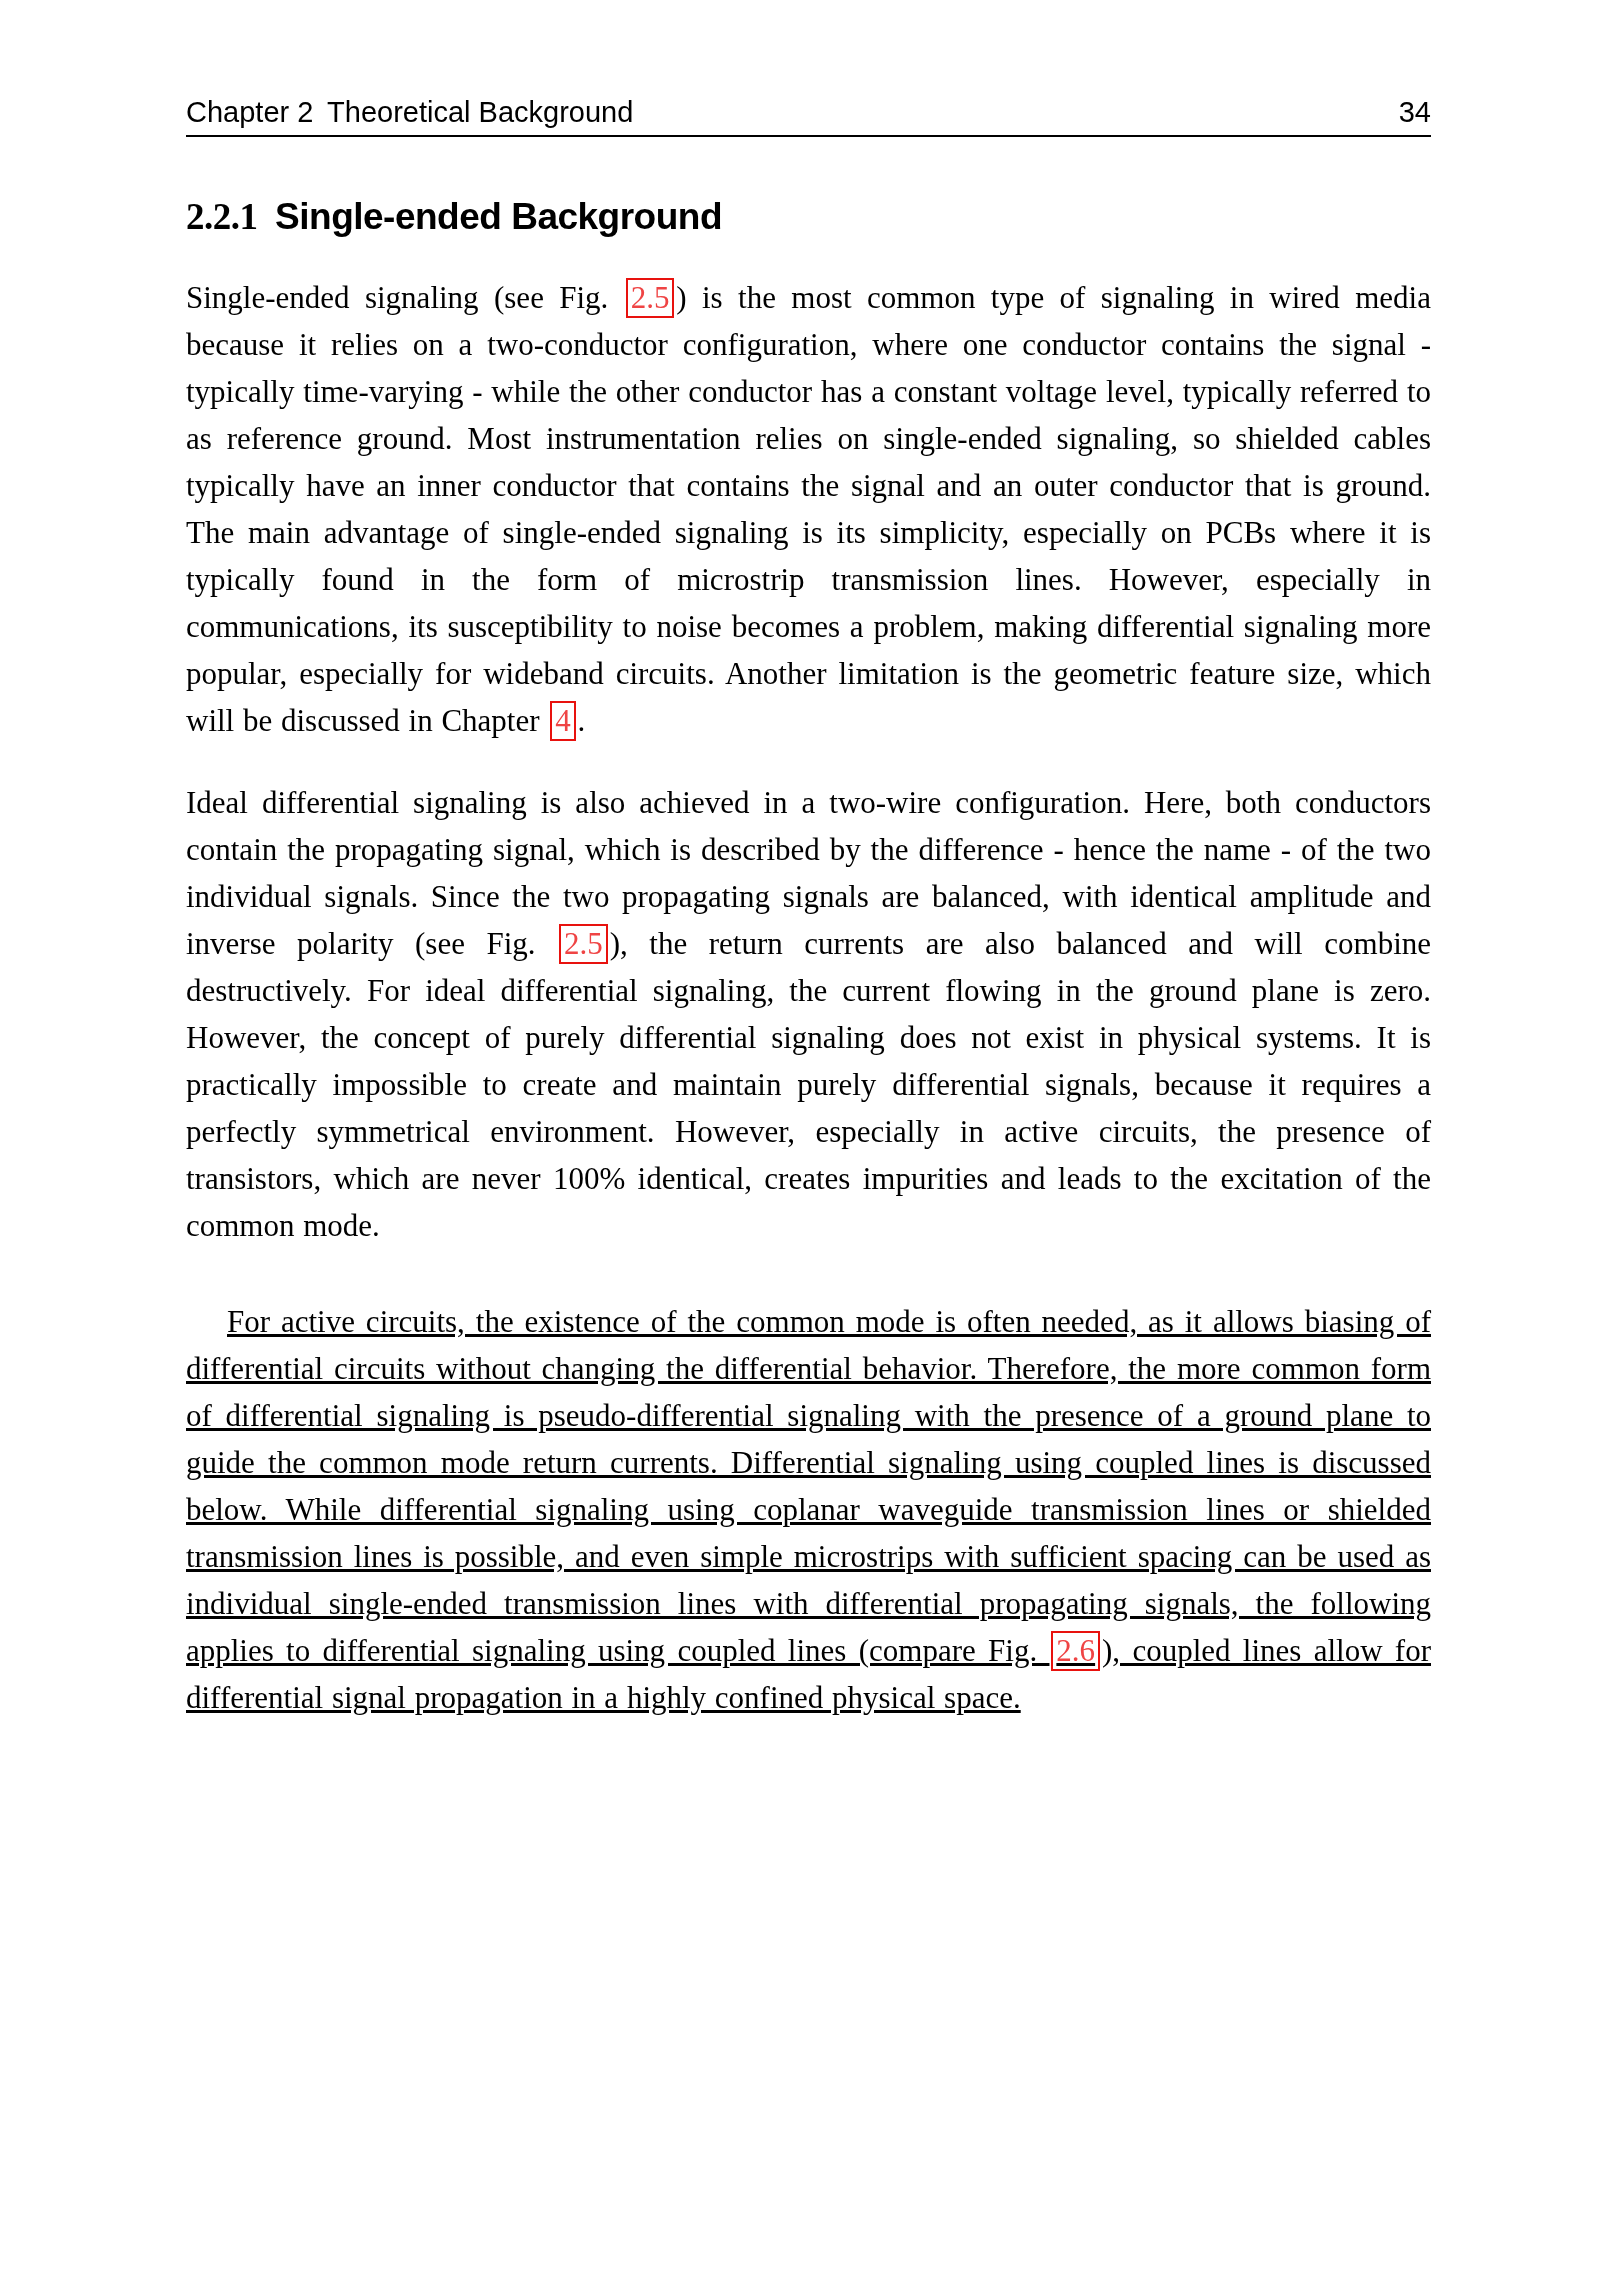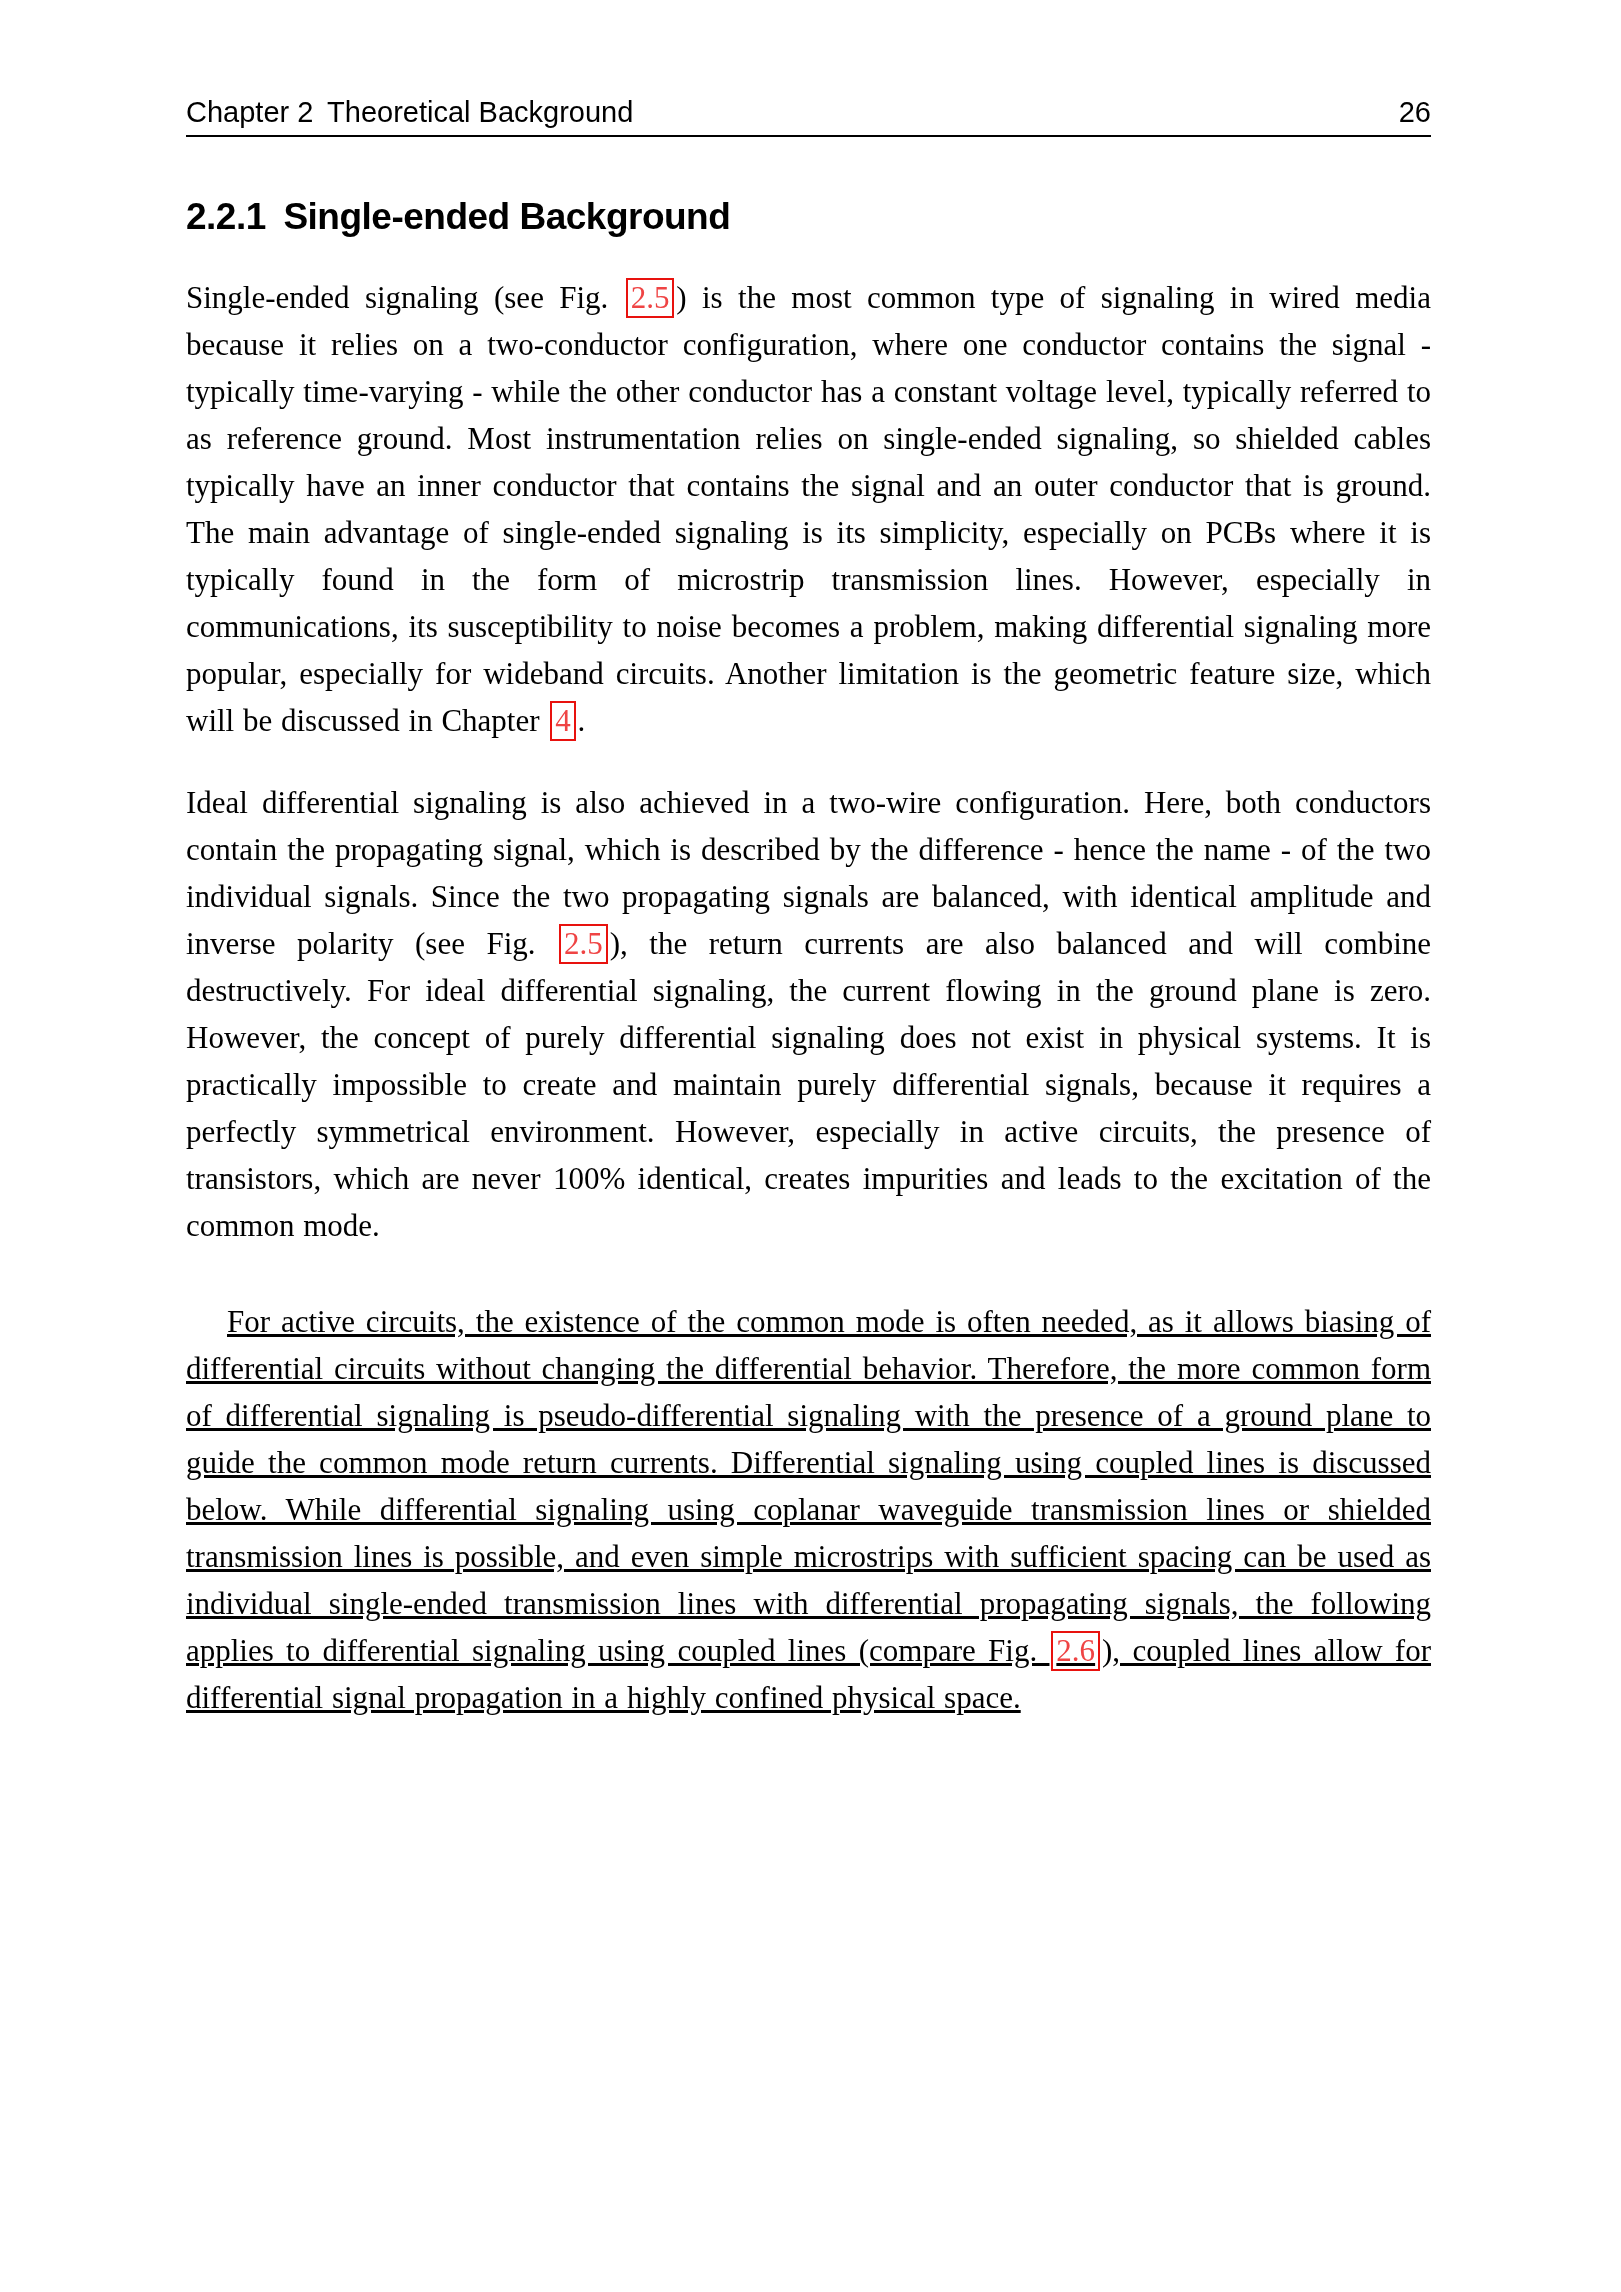--- a/index.html
+++ b/index.html
@@ -26,21 +26,21 @@
   }
   .pagehead-left .chapter-label { margin-right: 13.7px; }
   .section-heading {
     font-family: "Liberation Sans", sans-serif;
     font-weight: bold;
     font-size: 37px;
     line-height: 45px;
     margin: 57px 0 0 0;
     letter-spacing: -0.5px;
   }
-  .section-number { margin-right: 17.6px; }
+  .section-number { margin-right: 17.6px; font-family: Liberation Serif, serif; }
   .body-par {
     font-size: 31px;
     line-height: 47px;
     text-align: justify;
     margin: 35px 0 0 0;
     word-spacing: 1px;
   }
   .body-par + .body-par { margin-top: 49px; text-decoration: underline; }
   .body-par.indent { text-indent: 41px; }
   .refbox {
@@ -51,21 +51,21 @@
   }
 </style>
 </head>
 <body>
 
 <div class="page">
   <div class="pagehead">
     <div class="pagehead-left">
       <span class="chapter-label">Chapter 2</span><span class="chapter-title">Theoretical Background</span>
     </div>
-    <span class="pagenum">26</span>
+    <span class="pagenum">34</span>
   </div>
   <div id="content">
       <section>
         <h2 class="section-heading"><span class="section-number">2.2.1</span><span class="section-title">Single-ended Background</span></h2>
         <p class="body-par"><span class="seg">Single-ended signaling (see Fig. </span><span class="refbox">2.5</span><span class="seg">) is the most common type of signaling in wired media because it relies on a two-conductor configuration, where one conductor contains the signal - typically time-varying - while the other conductor has a constant voltage level, typically referred to as reference ground. Most instrumentation relies on single-ended signaling, so shielded cables typically have an inner conductor that contains the signal and an outer conductor that is ground. The main advantage of single-ended signaling is its simplicity, especially on PCBs where it is typically found in the form of microstrip transmission lines. However, especially in communications, its susceptibility to noise becomes a problem, making differential signaling more popular, especially for wideband circuits. Another limitation is the geometric feature size, which will be discussed in Chapter </span><span class="refbox">4</span><span class="seg">.</span></p>
       </section>
       <section>
         <p class="body-par"><span class="seg">Ideal differential signaling is also achieved in a two-wire configuration. Here, both conductors contain the propagating signal, which is described by the difference - hence the name - of the two individual signals. Since the two propagating signals are balanced, with identical amplitude and inverse polarity (see Fig. </span><span class="refbox">2.5</span><span class="seg">), the return currents are also balanced and will combine destructively. For ideal differential signaling, the current flowing in the ground plane is zero. However, the concept of purely differential signaling does not exist in physical systems. It is practically impossible to create and maintain purely differential signals, because it requires a perfectly symmetrical environment. However, especially in active circuits, the presence of transistors, which are never 100% identical, creates impurities and leads to the excitation of the common mode.</span></p>
         <p class="body-par indent"><span class="seg">For active circuits, the existence of the common mode is often needed, as it allows biasing of differential circuits without changing the differential behavior. Therefore, the more common form of differential signaling is pseudo-differential signaling with the presence of a ground plane to guide the common mode return currents. Differential signaling using coupled lines is discussed below. While differential signaling using coplanar waveguide transmission lines or shielded transmission lines is possible, and even simple microstrips with sufficient spacing can be used as individual single-ended transmission lines with differential propagating signals, the following applies to differential signaling using coupled lines (compare Fig. </span><span class="refbox">2.6</span><span class="seg">), coupled lines allow for differential signal propagation in a highly confined physical space.</span></p>
       </section>

